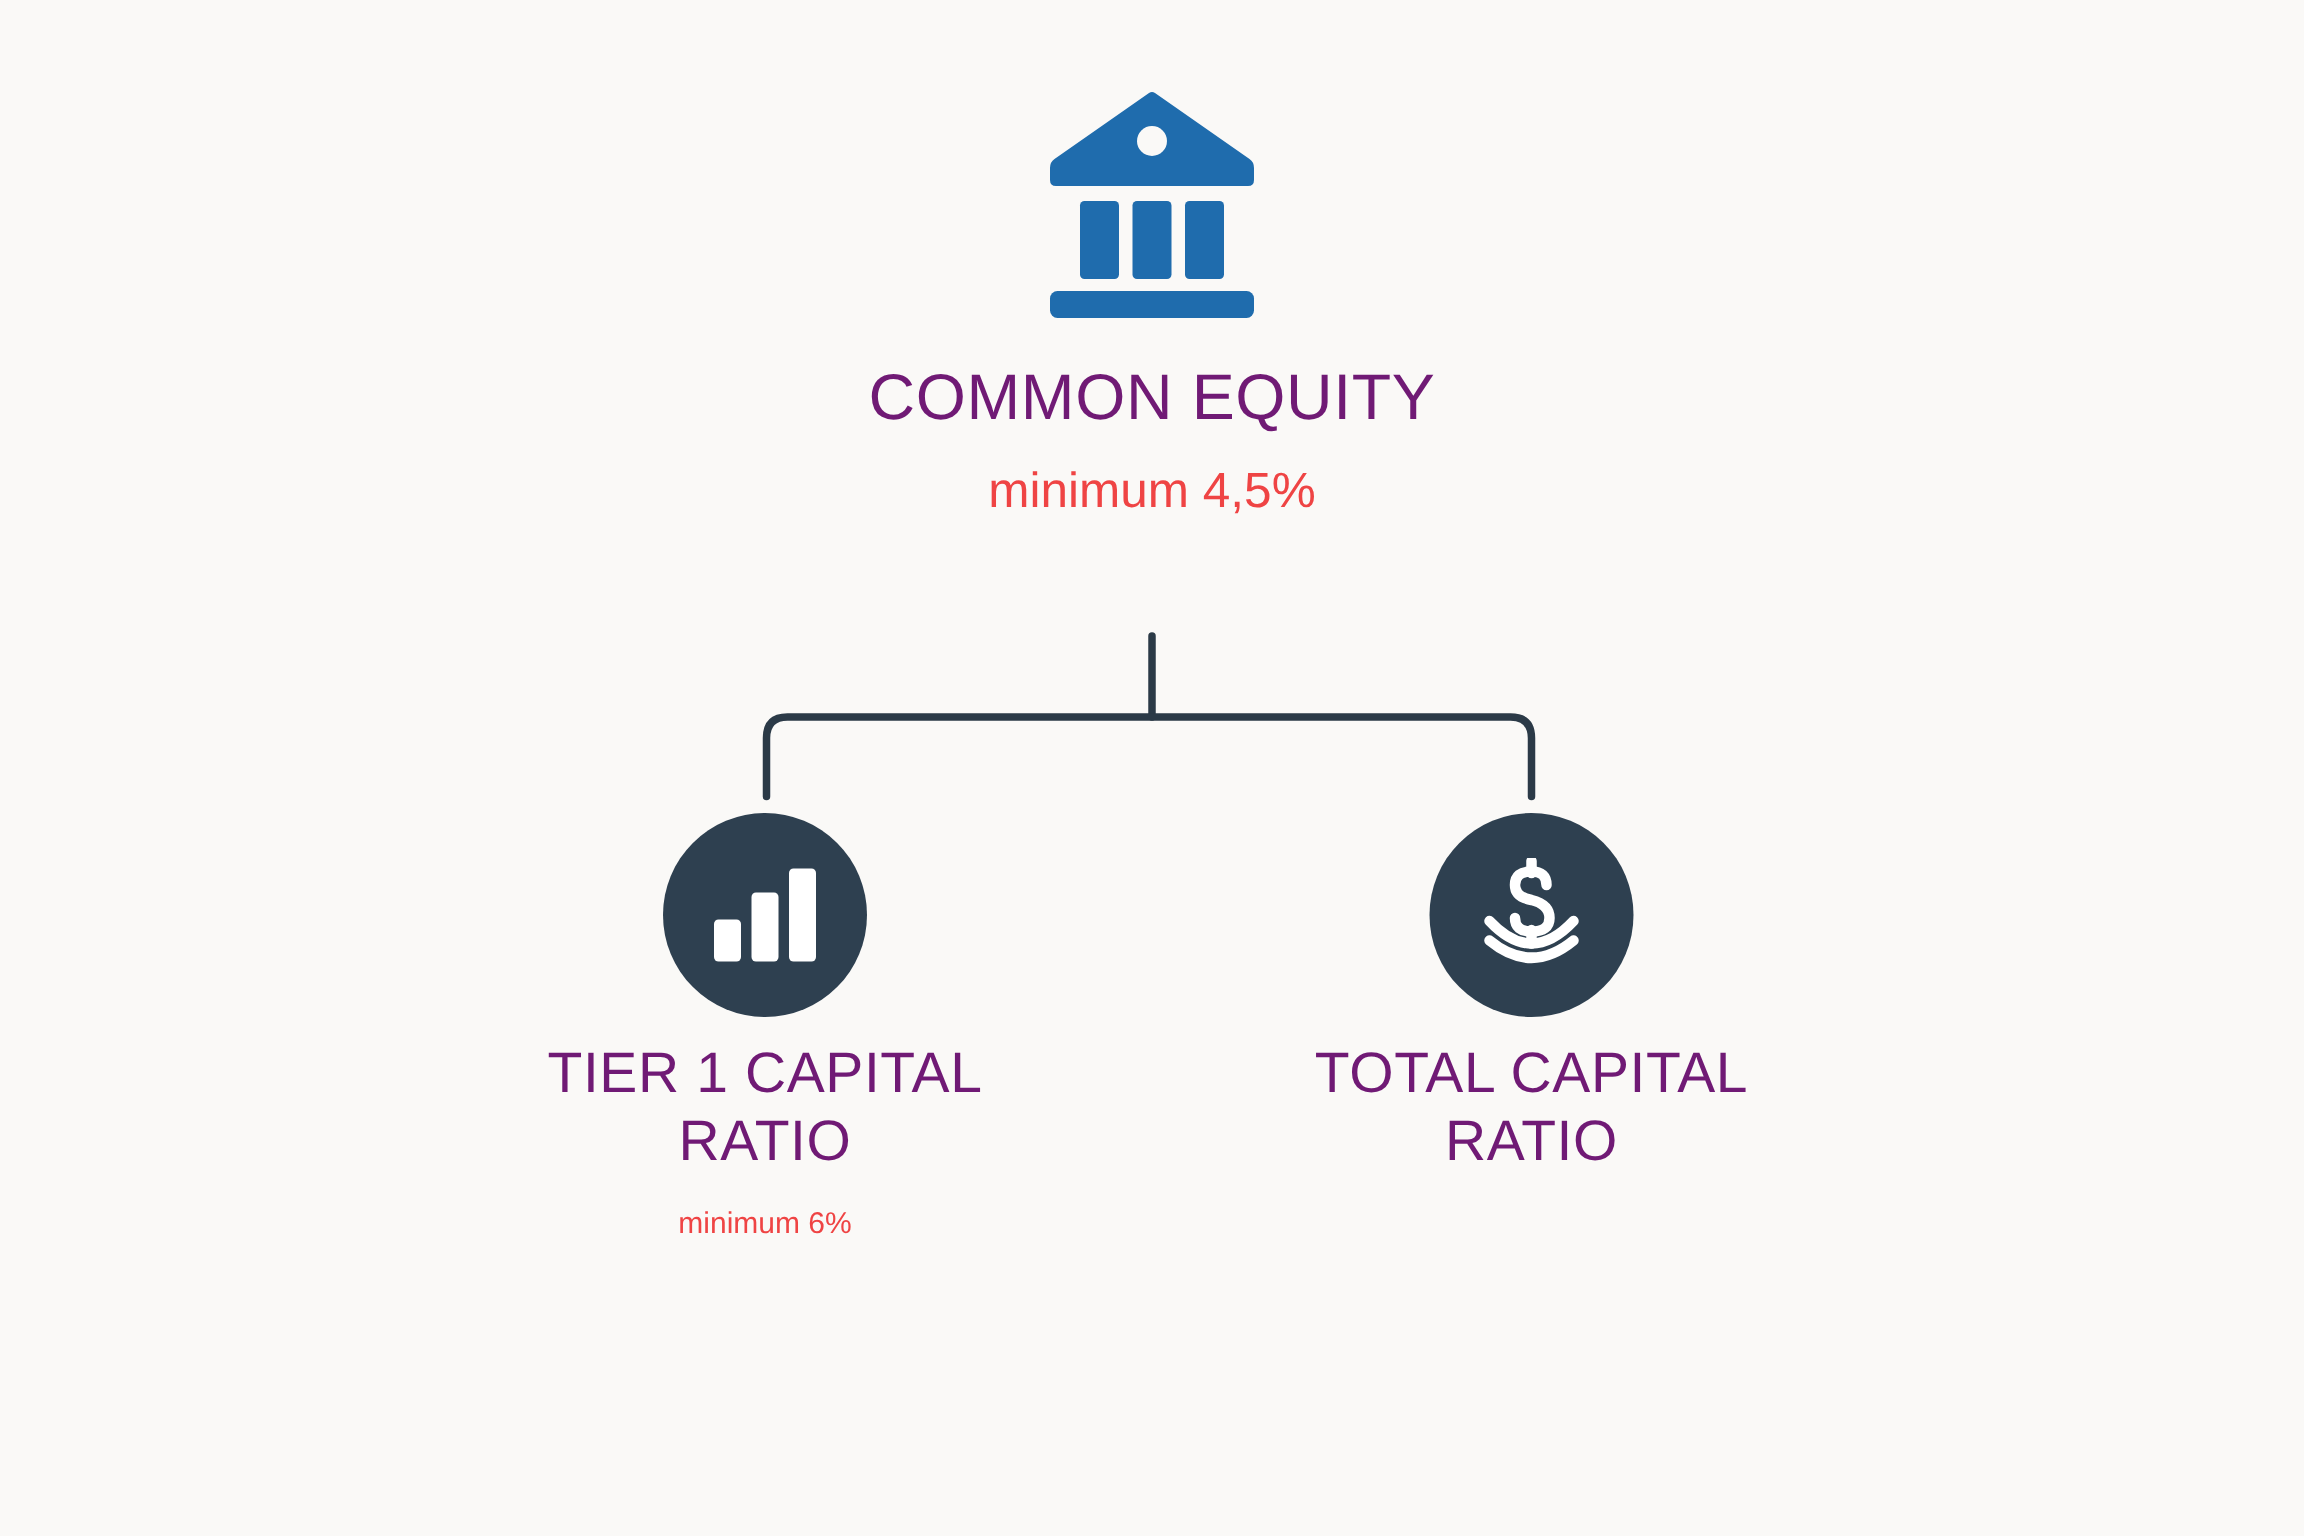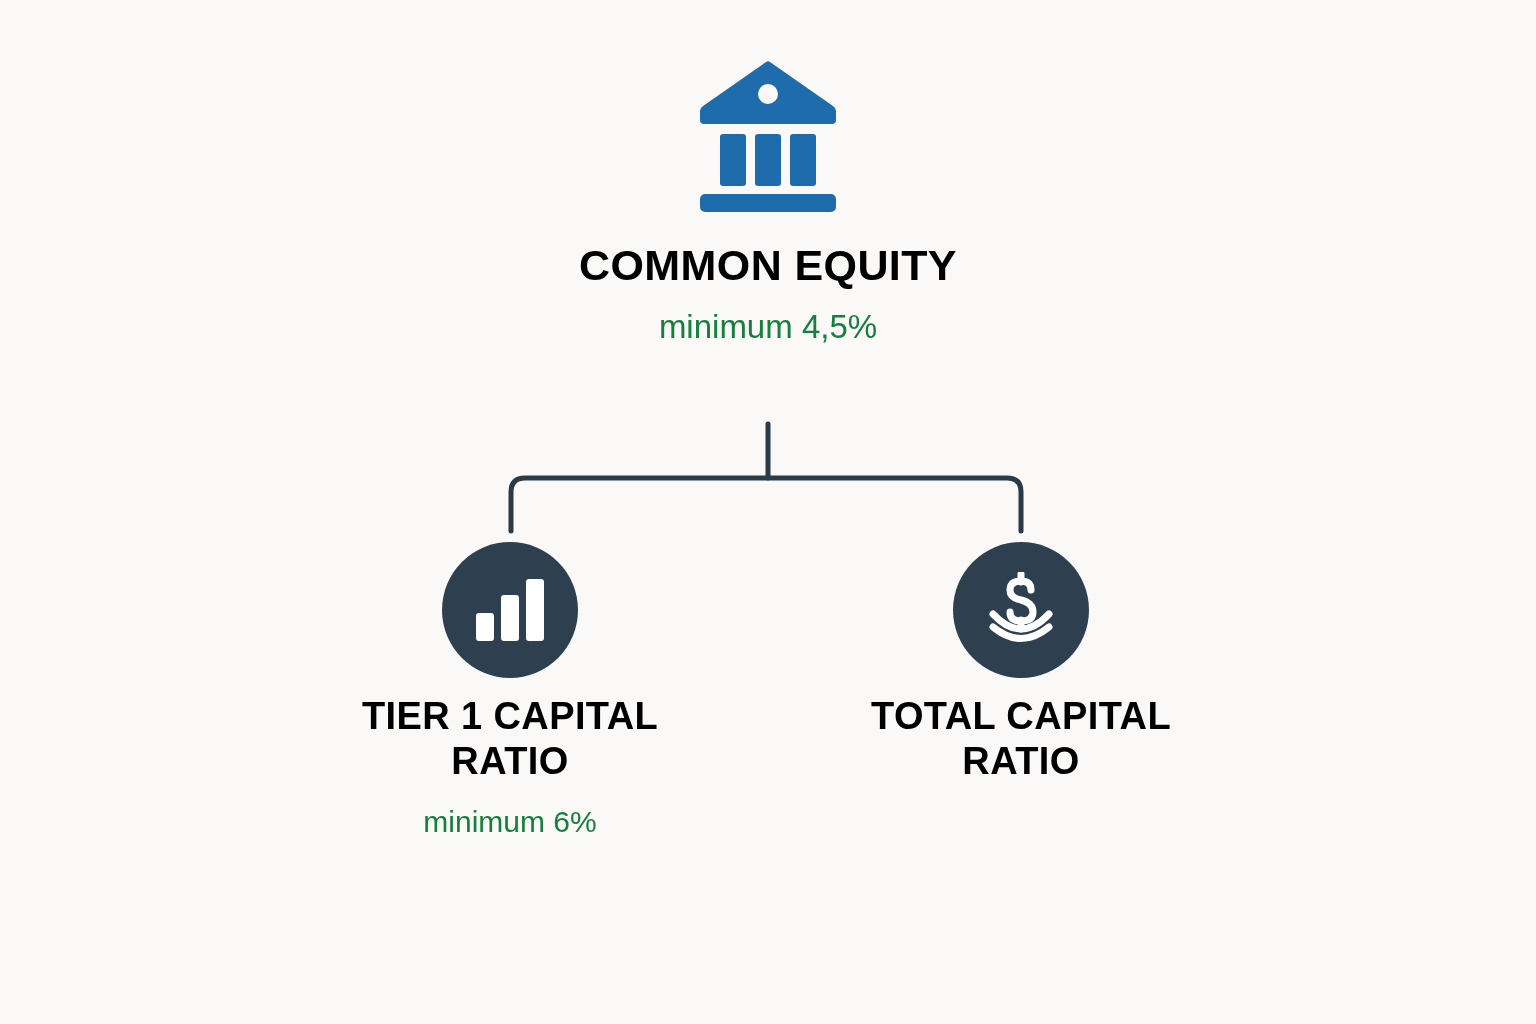--- a/index.html
+++ b/index.html
@@ -41,34 +41,34 @@
     top: 58px;
     width: 800px;
   }
 
   .icon-bank {
     display: block;
     margin: 0 auto;
   }
 
   .node-title {
-    font-weight: bold;
-    color: #000000;
+    font-weight: normal;
+    color: #701a75;
     letter-spacing: 0.4px;
     line-height: 1.18;
     text-transform: uppercase;
   }
 
   .node-root .node-title {
     font-size: 43px;
     margin-top: 26px;
   }
 
   .node-sub {
-    color: #15803d;
+    color: #ef4444;
     font-weight: 400;
     line-height: 1.2;
   }
 
   .node-root .node-sub {
     font-size: 33px;
     margin-top: 16px;
   }
 
   
@@ -90,21 +90,21 @@
     align-items: center;
     justify-content: center;
   }
 
   .node-child .node-title {
     font-size: 38px;
     margin-top: 16px;
   }
 
   .node-child .node-sub {
-    font-size: 30px;
+    font-size: 20px;
     margin-top: 20px;
   }
 </style>
 </head>
 <body>
 
 <div id="diagram">
 
   <svg class="connector-layer" viewBox="0 0 1536 1024" width="1536" height="1024">
     <path d="M768 424 L768 478" fill="none" stroke="#2b3a47" stroke-width="5" stroke-linecap="round"></path>

